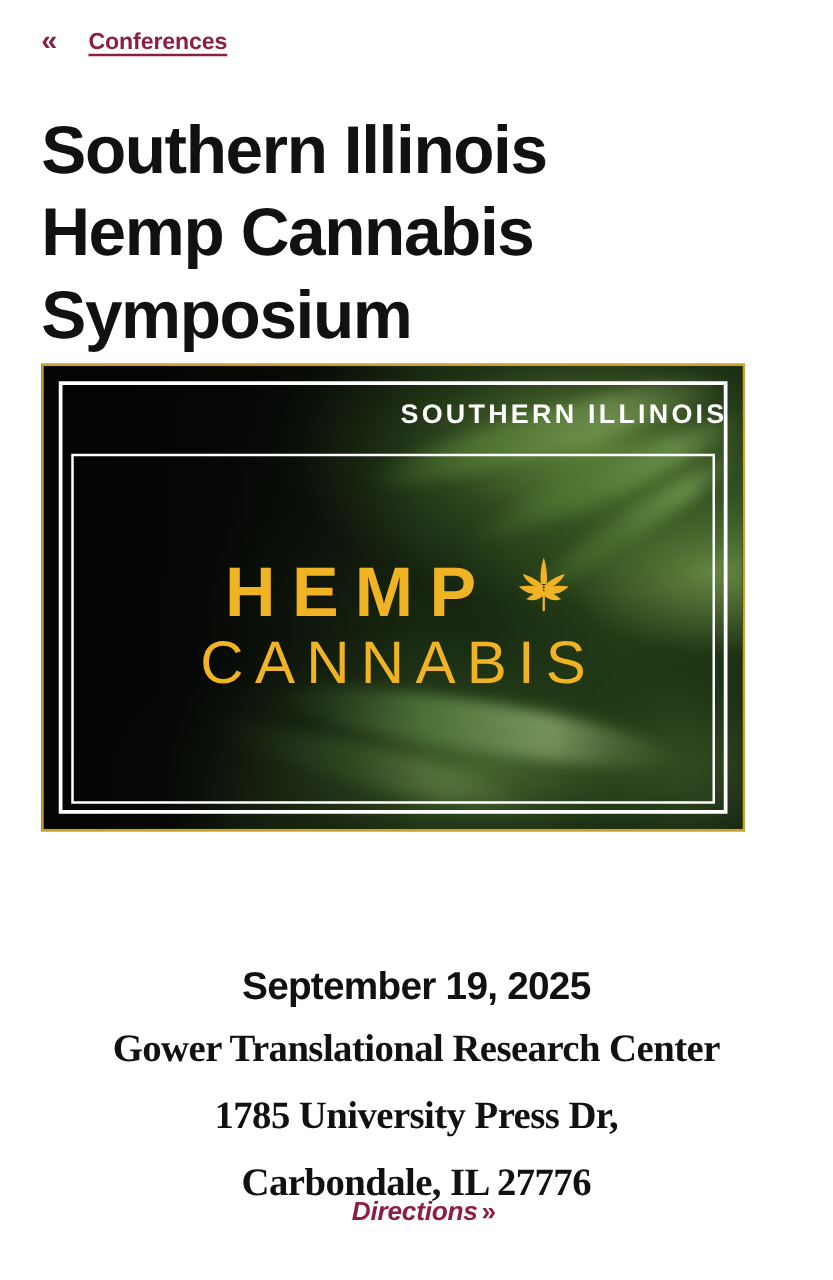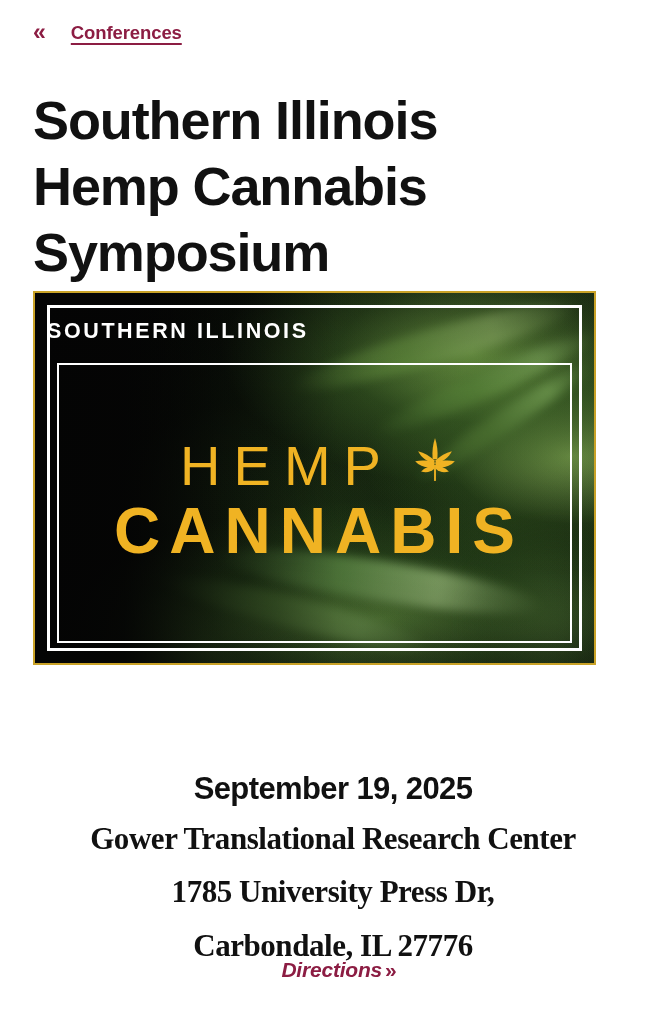--- a/index.html
+++ b/index.html
@@ -110,21 +110,21 @@
     position: absolute;
     left: 12px; top: 12px; right: 12px; bottom: 12px;
     border: 3px solid #ffffff;
     pointer-events: none;
   }
   .poster-inner-content {
     position: absolute;
     left: 12px; top: 12px; right: 12px; bottom: 12px;
     display: flex;
     flex-direction: column;
-    align-items: flex-start;
+    align-items: flex-end;
   }
   .poster-eyebrow {
     margin-top: 14px;
     color: #ffffff;
     font-size: 21.5px;
     font-weight: 700;
     letter-spacing: 2.6px;
     text-align: center;
     white-space: nowrap;
   }
@@ -145,30 +145,30 @@
   }
   .poster-word-row {
     display: flex;
     align-items: center;
     justify-content: center;
     gap: 14px;
   }
   .poster-hemp {
     color: #f0b323;
     font-size: 56px;
-    font-weight: 400;
+    font-weight: 700;
     letter-spacing: 13px;
     text-indent: 13px;
     line-height: 1.02;
   }
   .leaf-icon { display: block; margin-top: -6px; }
   .poster-cannabis {
     color: #f0b323;
-    font-size: 64px;
-    font-weight: 700;
+    font-size: 48px;
+    font-weight: 400;
     letter-spacing: 9px;
     text-indent: 9px;
     line-height: 1.05;
     margin-top: 4px;
   }
   .poster-symposium {
     color: #f7f7f7;
     font-size: 39px;
     font-weight: 300;
     letter-spacing: 15.5px;

